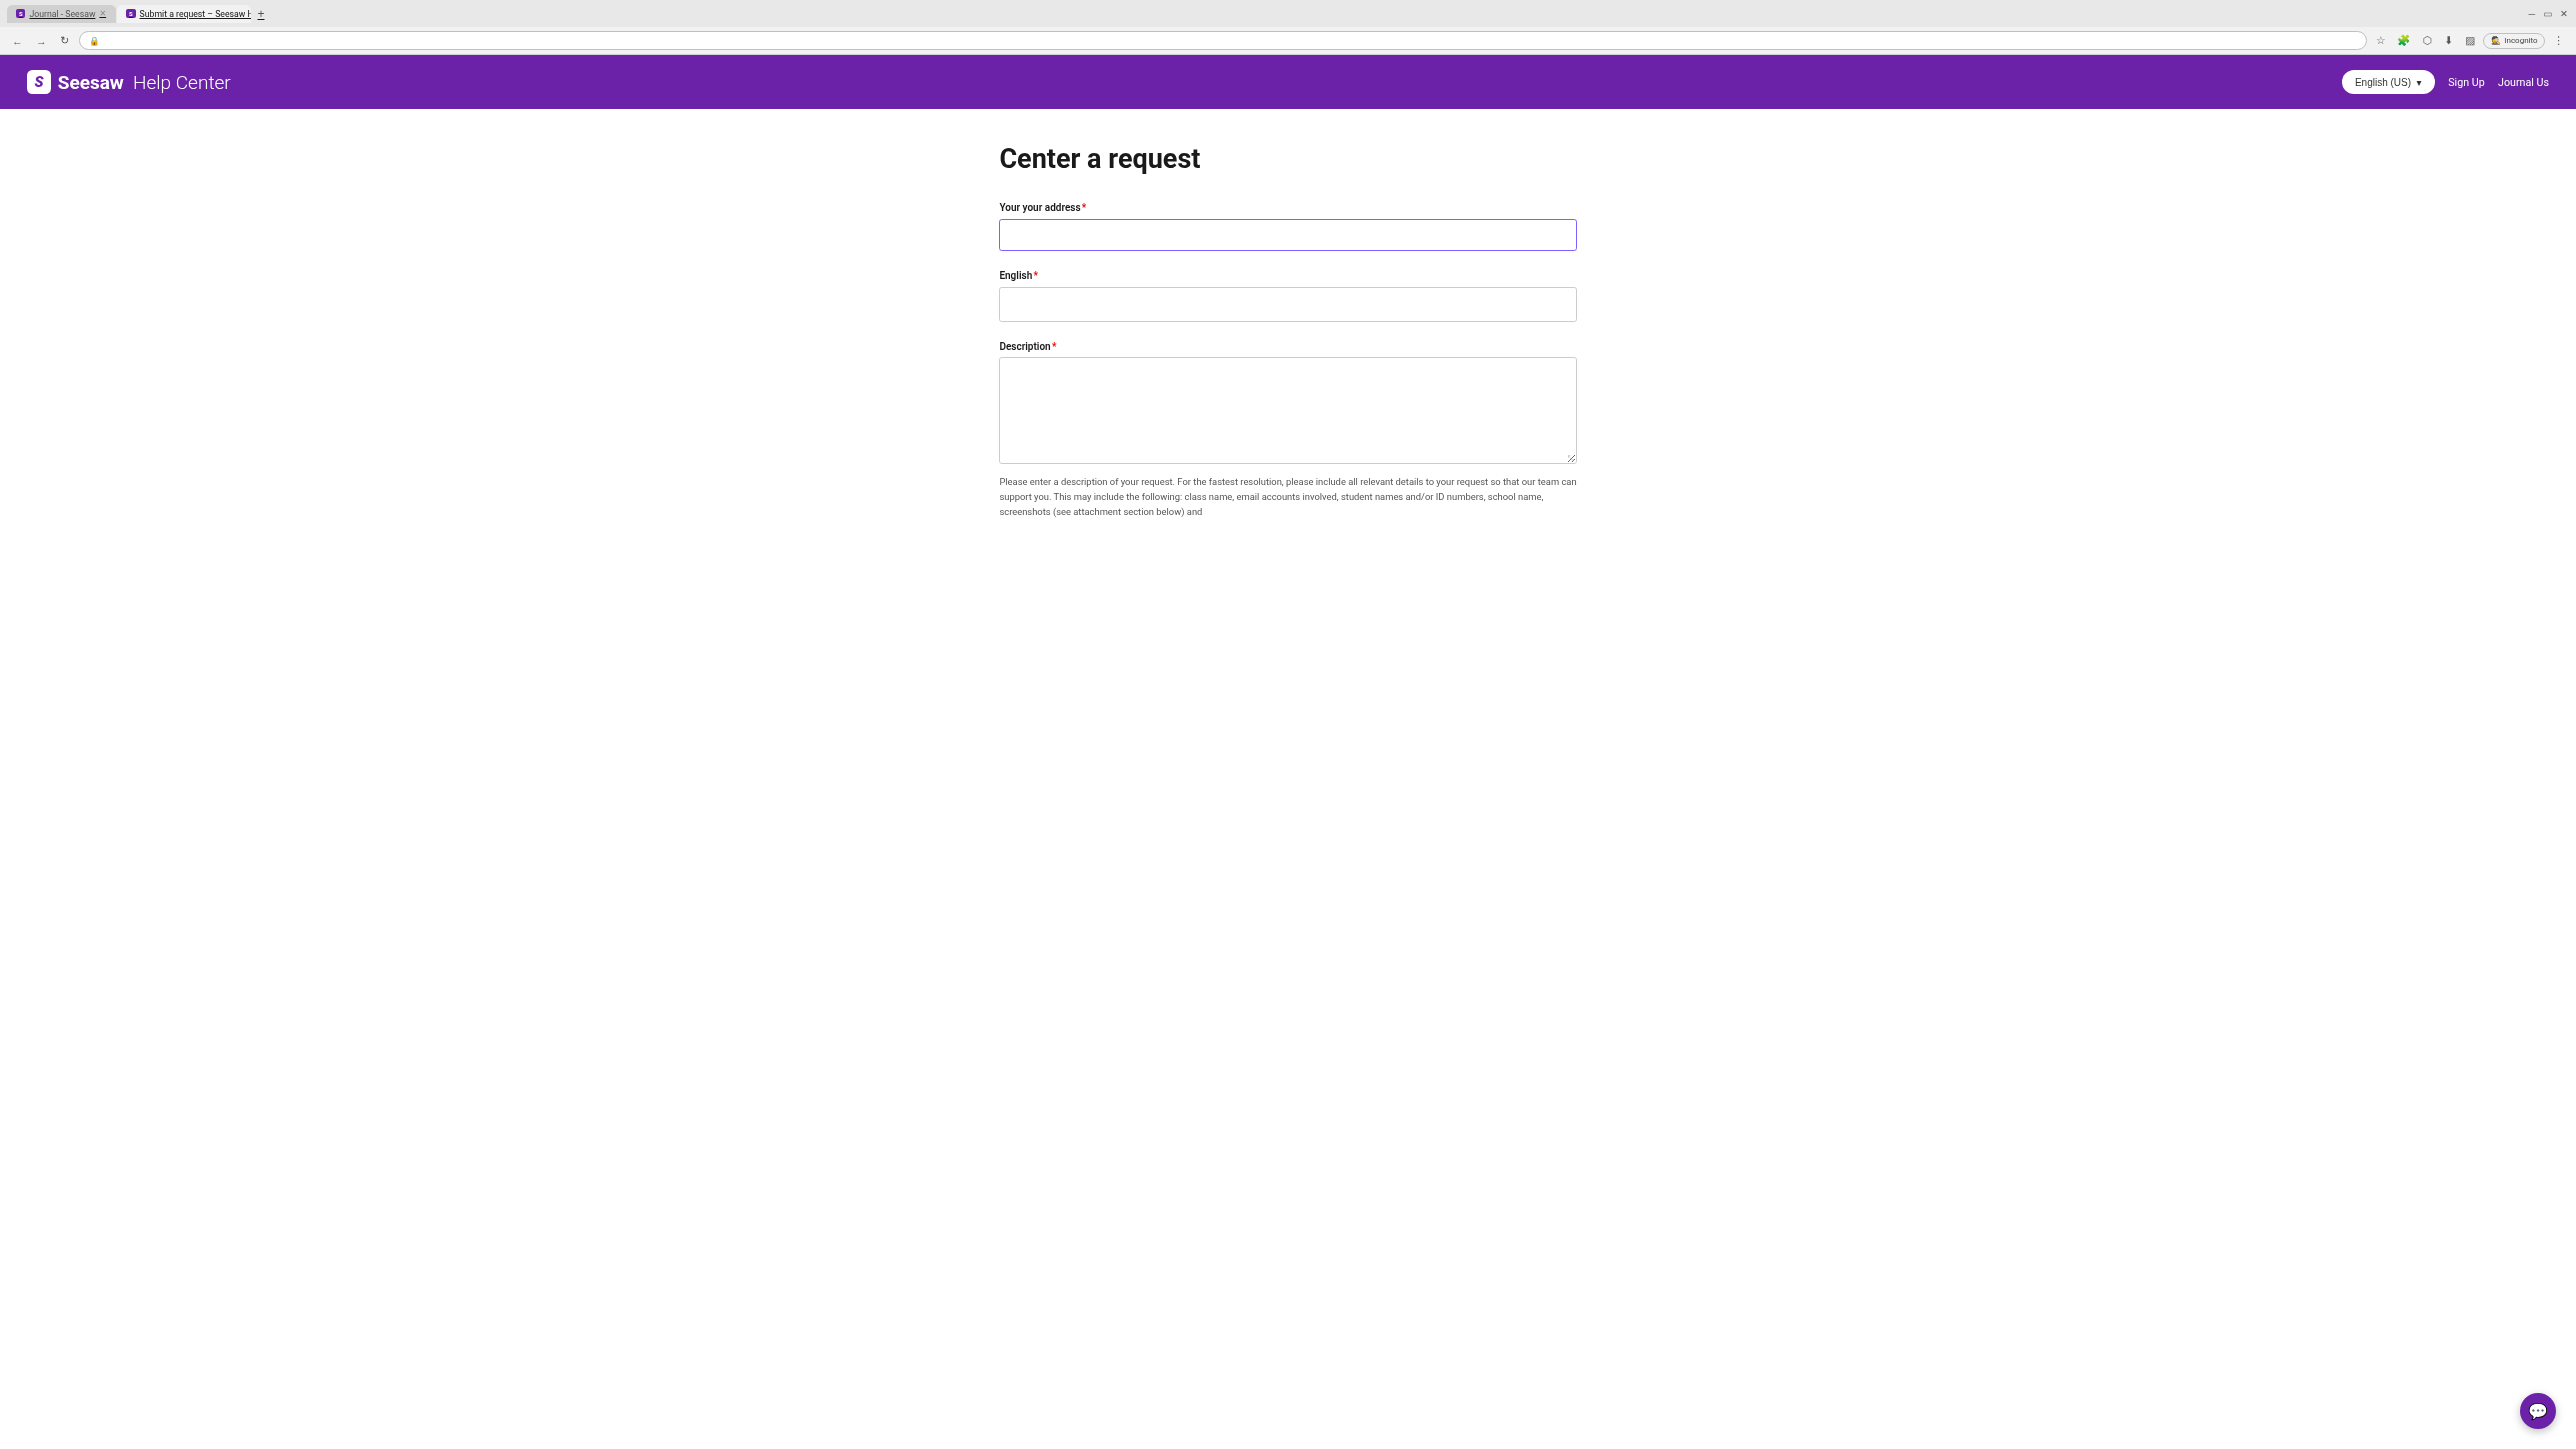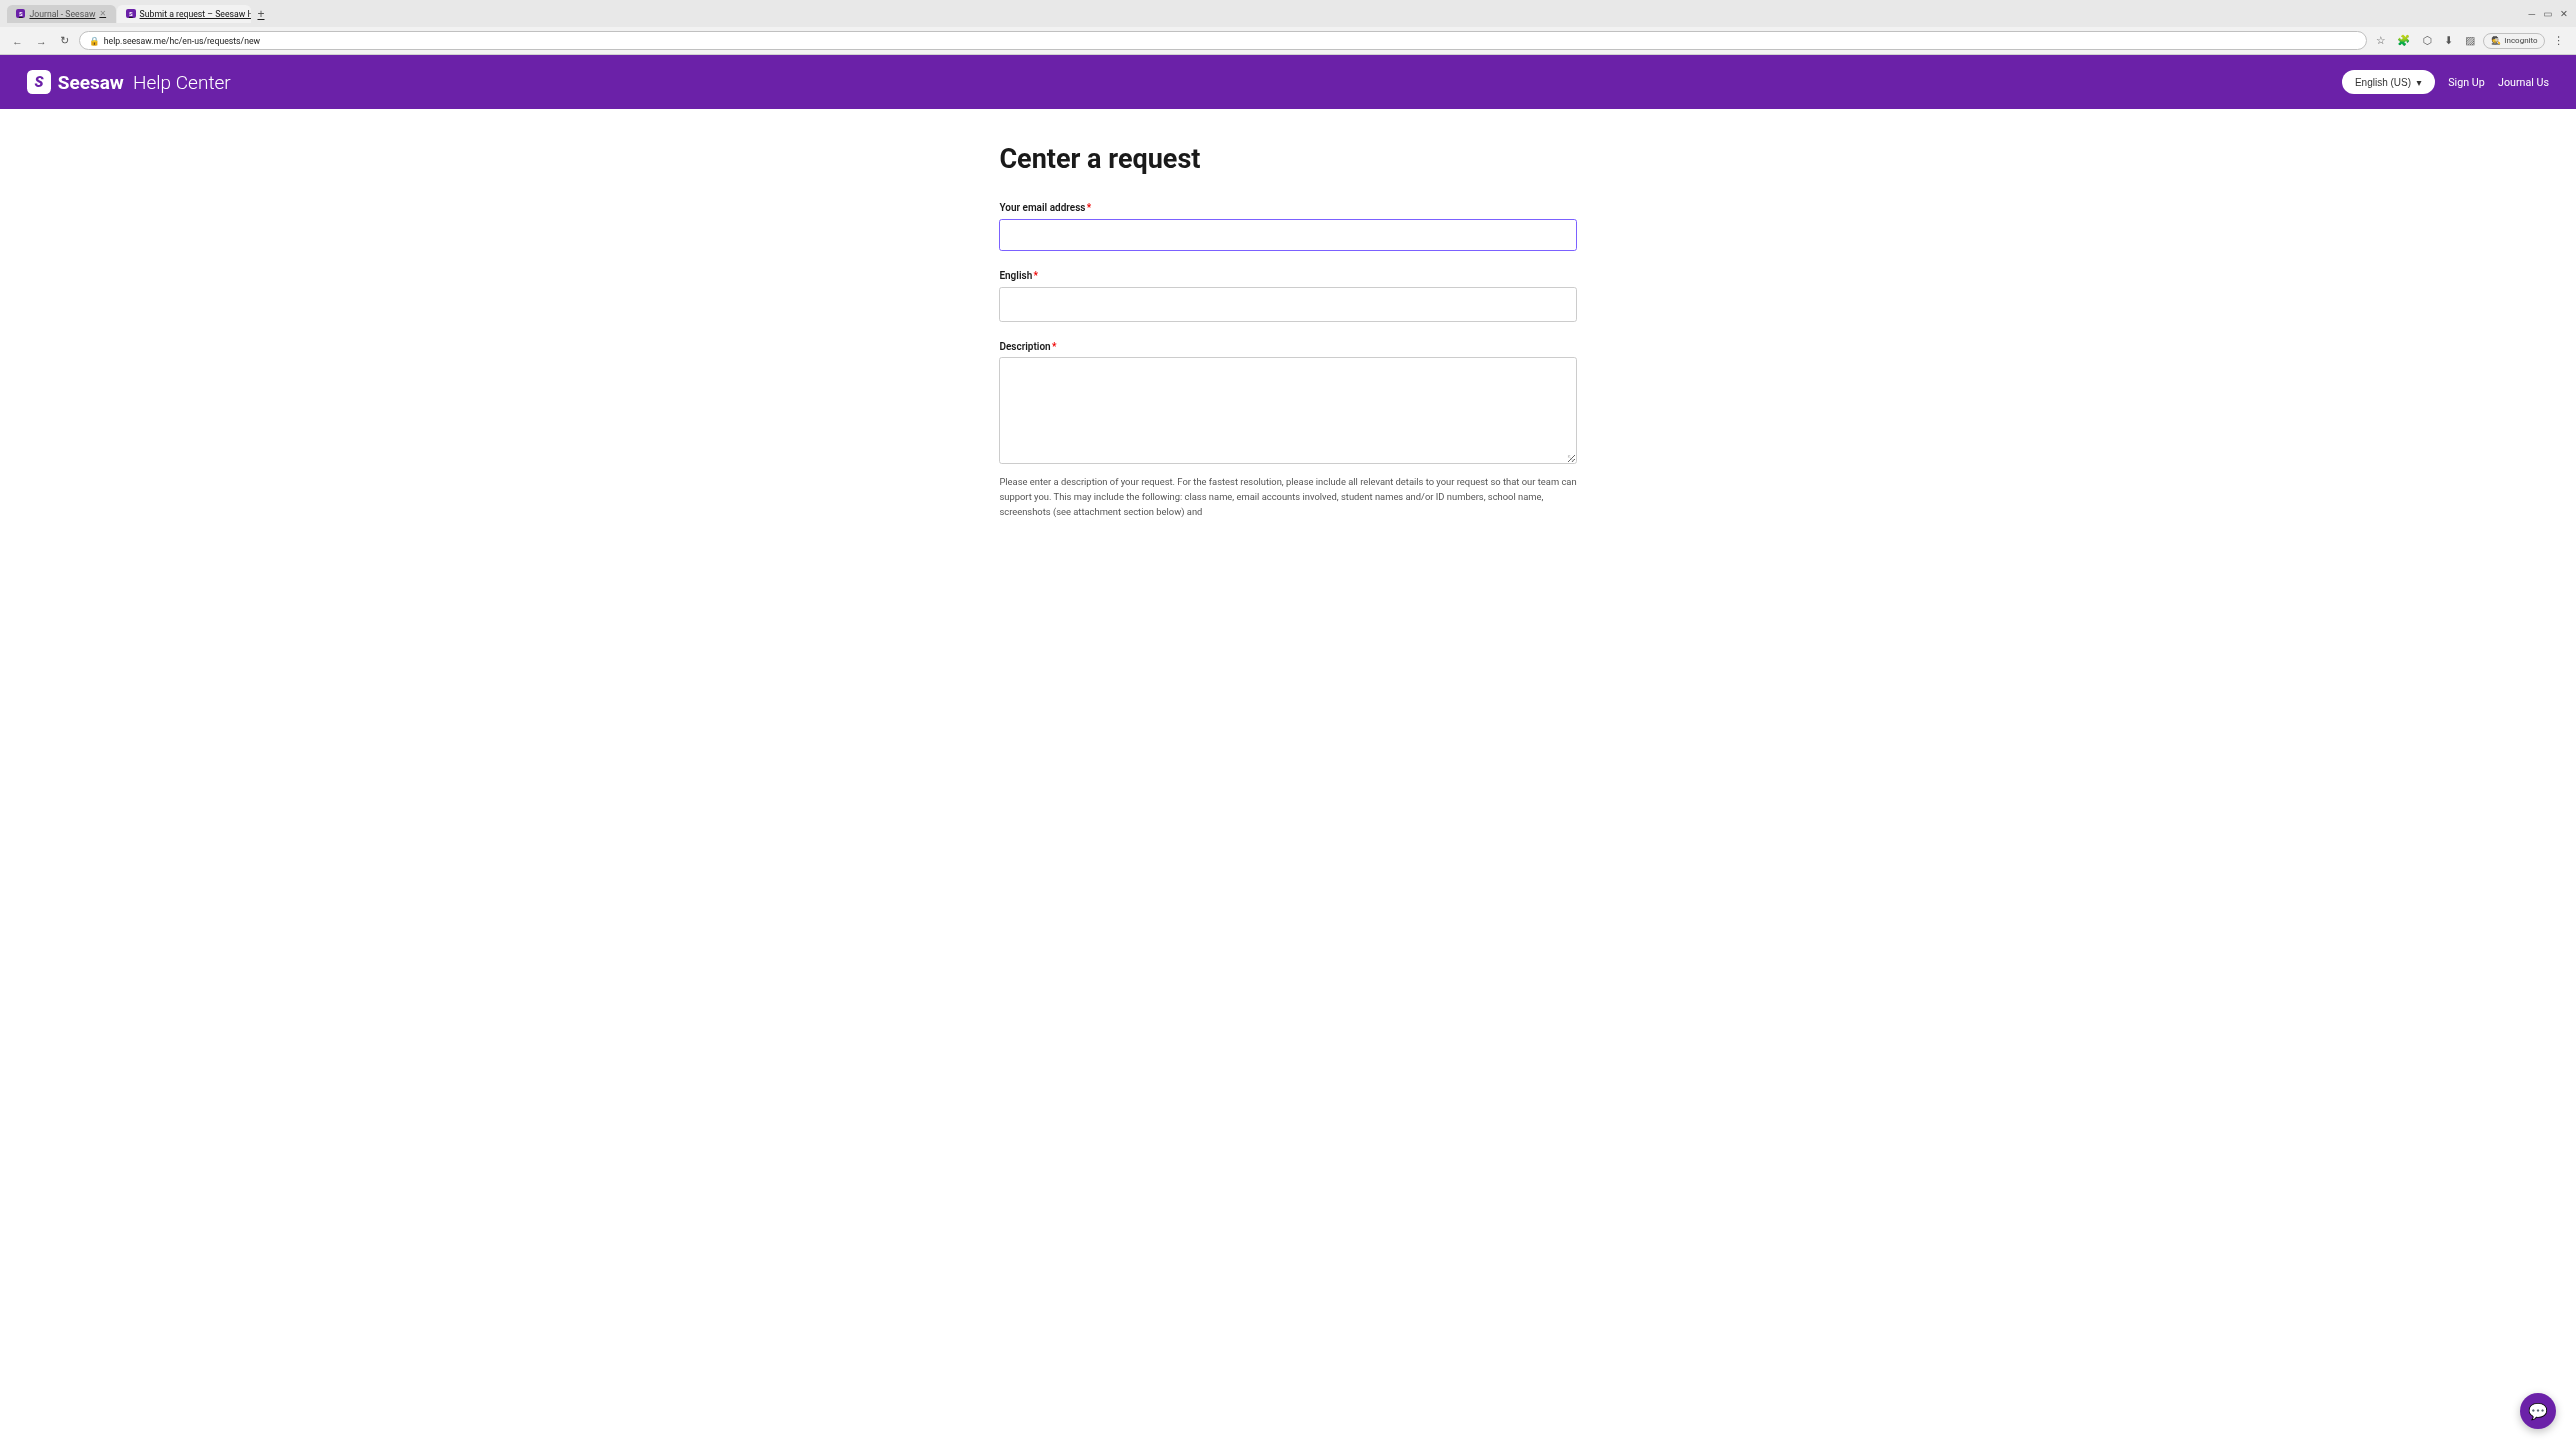--- a/index.html
+++ b/index.html
@@ -378,21 +378,20 @@
     </div>
   </div>
 
   <div class="browser-toolbar">
     <button class="nav-btn">←</button>
     <button class="nav-btn">→</button>
     <button class="nav-btn">↻</button>
 
     <div class="address-bar">
       <span style="color:#555; font-size:8.7px;">🔒</span>
-      <span class="address-url">help.seesaw.me/hc/en-us/requests/new</span>
     </div>
 
     <div class="toolbar-icons">
       <button class="toolbar-icon-btn">☆</button>
       <button class="toolbar-icon-btn">🧩</button>
       <button class="toolbar-icon-btn">⬡</button>
       <button class="toolbar-icon-btn">⬇</button>
       <button class="toolbar-icon-btn">▨</button>
       <div class="incognito-badge">
         <span>🕵</span>
@@ -423,21 +422,21 @@
     <a class="header-link">Journal Us</a>
   </nav>
 </header>
 
 <main class="page-content">
 
   <h1 class="page-title">Center a request</h1>
 
   <div class="form-group">
     <label class="form-label">
-      <span>Your email address</span><span class="required-star">*</span>
+      <span>Your your address</span><span class="required-star">*</span>
     </label>
     <input type="email" class="form-input" style="">
   </div>
 
   <div class="form-group">
     <label class="form-label">
       <span>English</span><span class="required-star">*</span>
     </label>
     <input type="text" class="form-input-plain" style="">
   </div>

